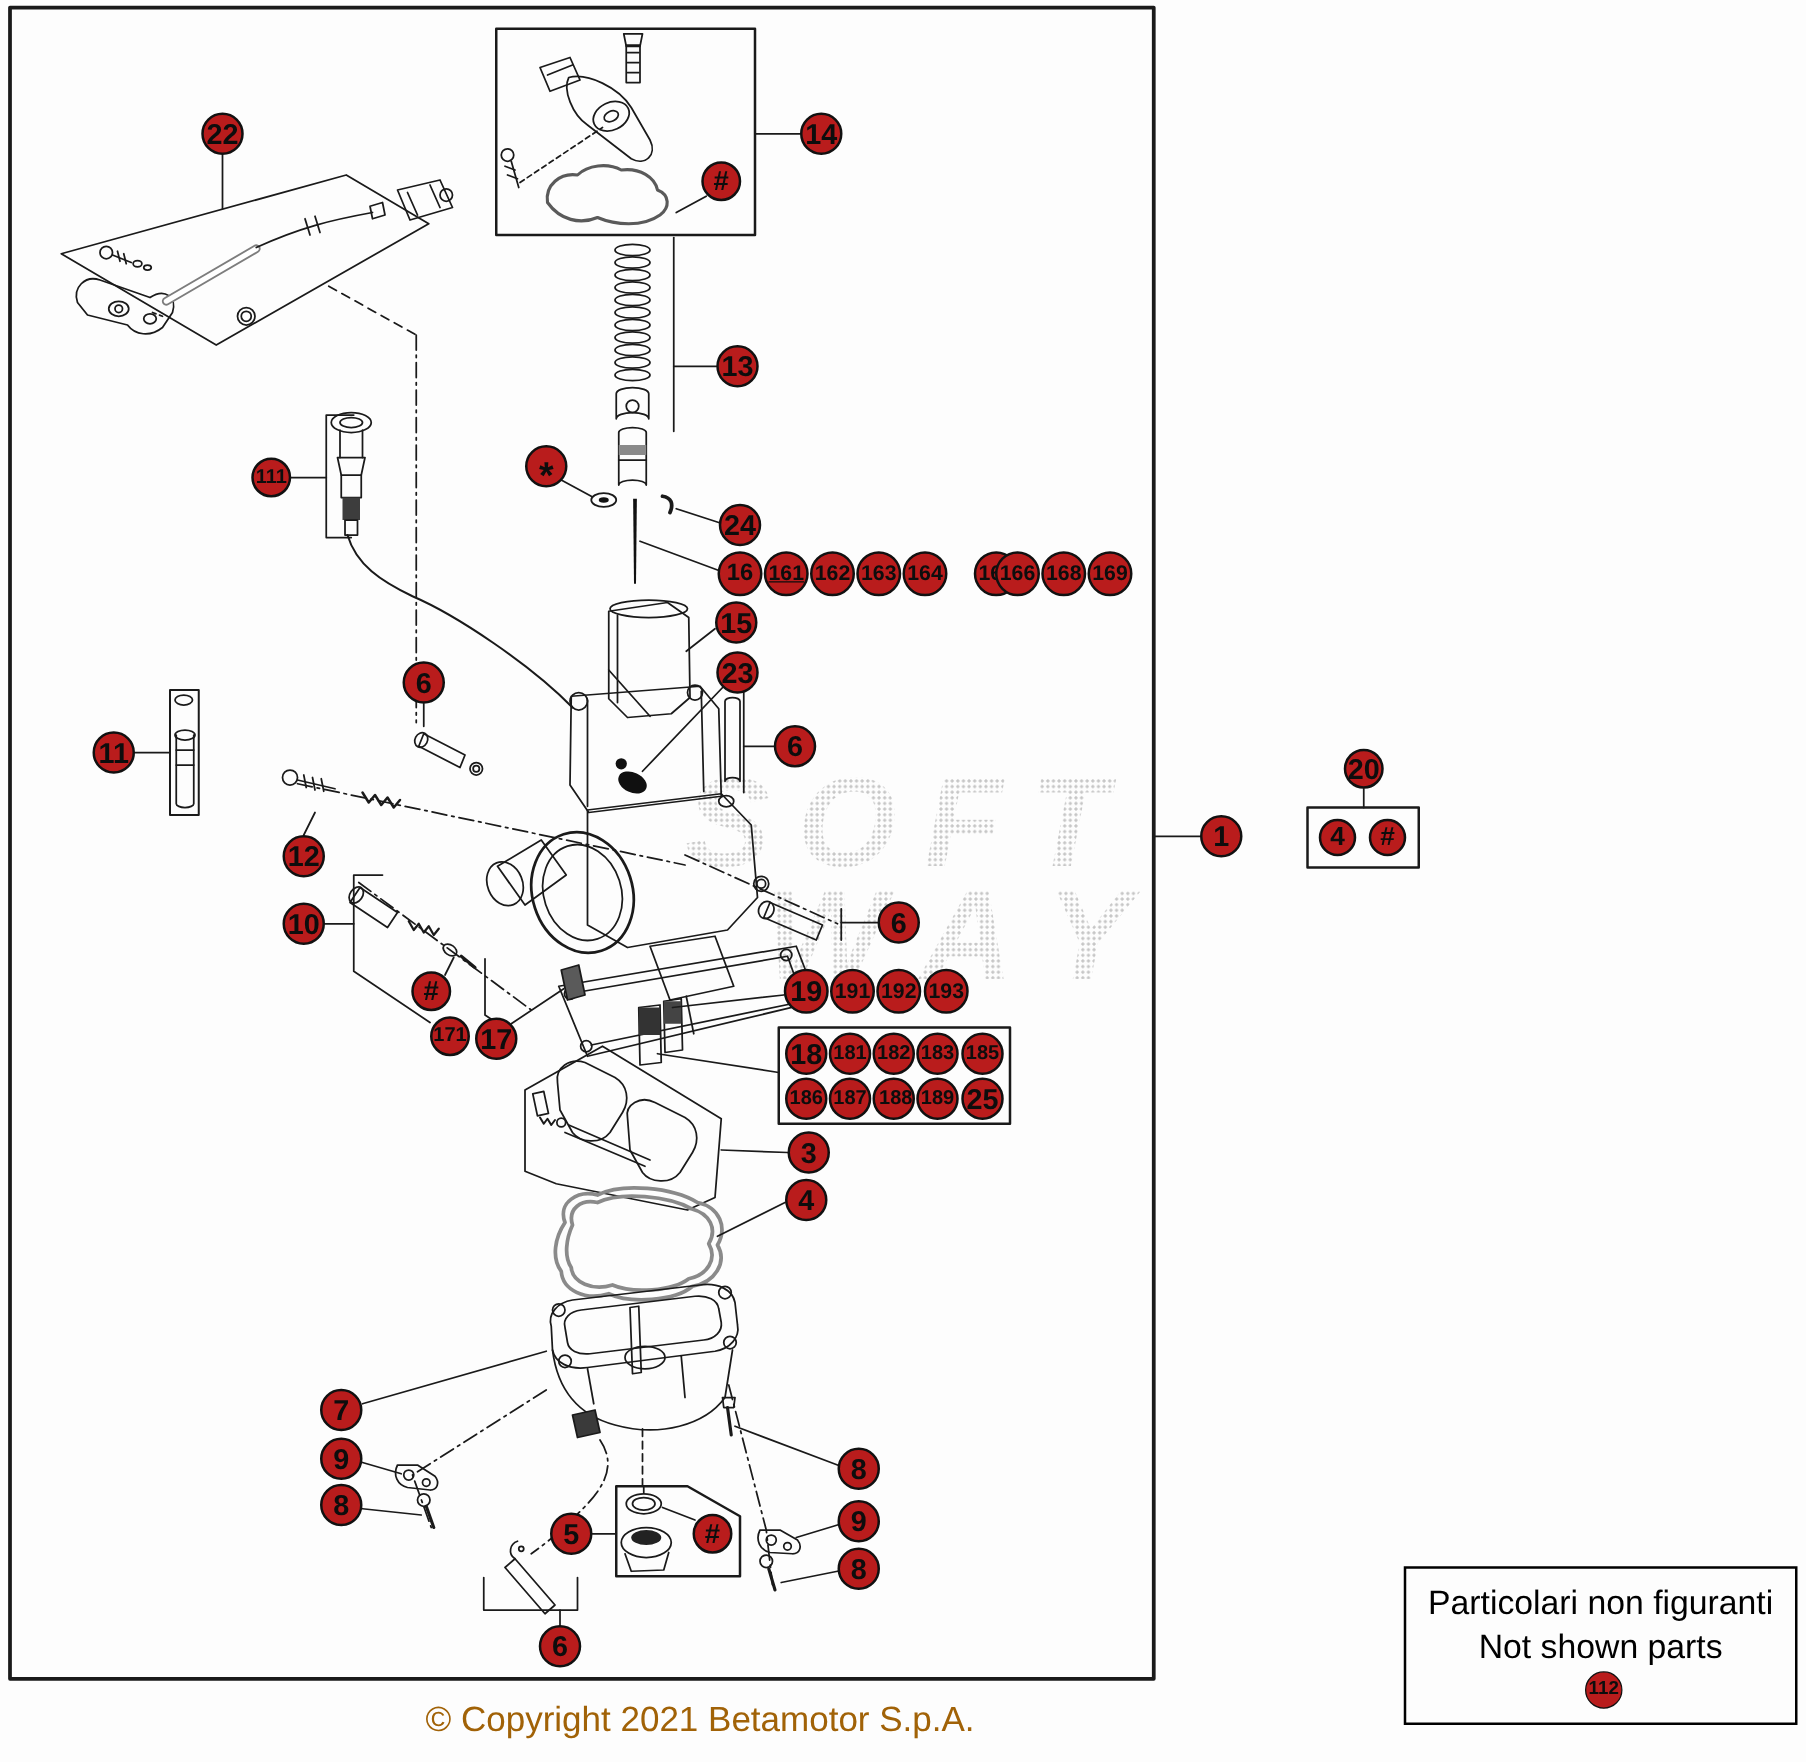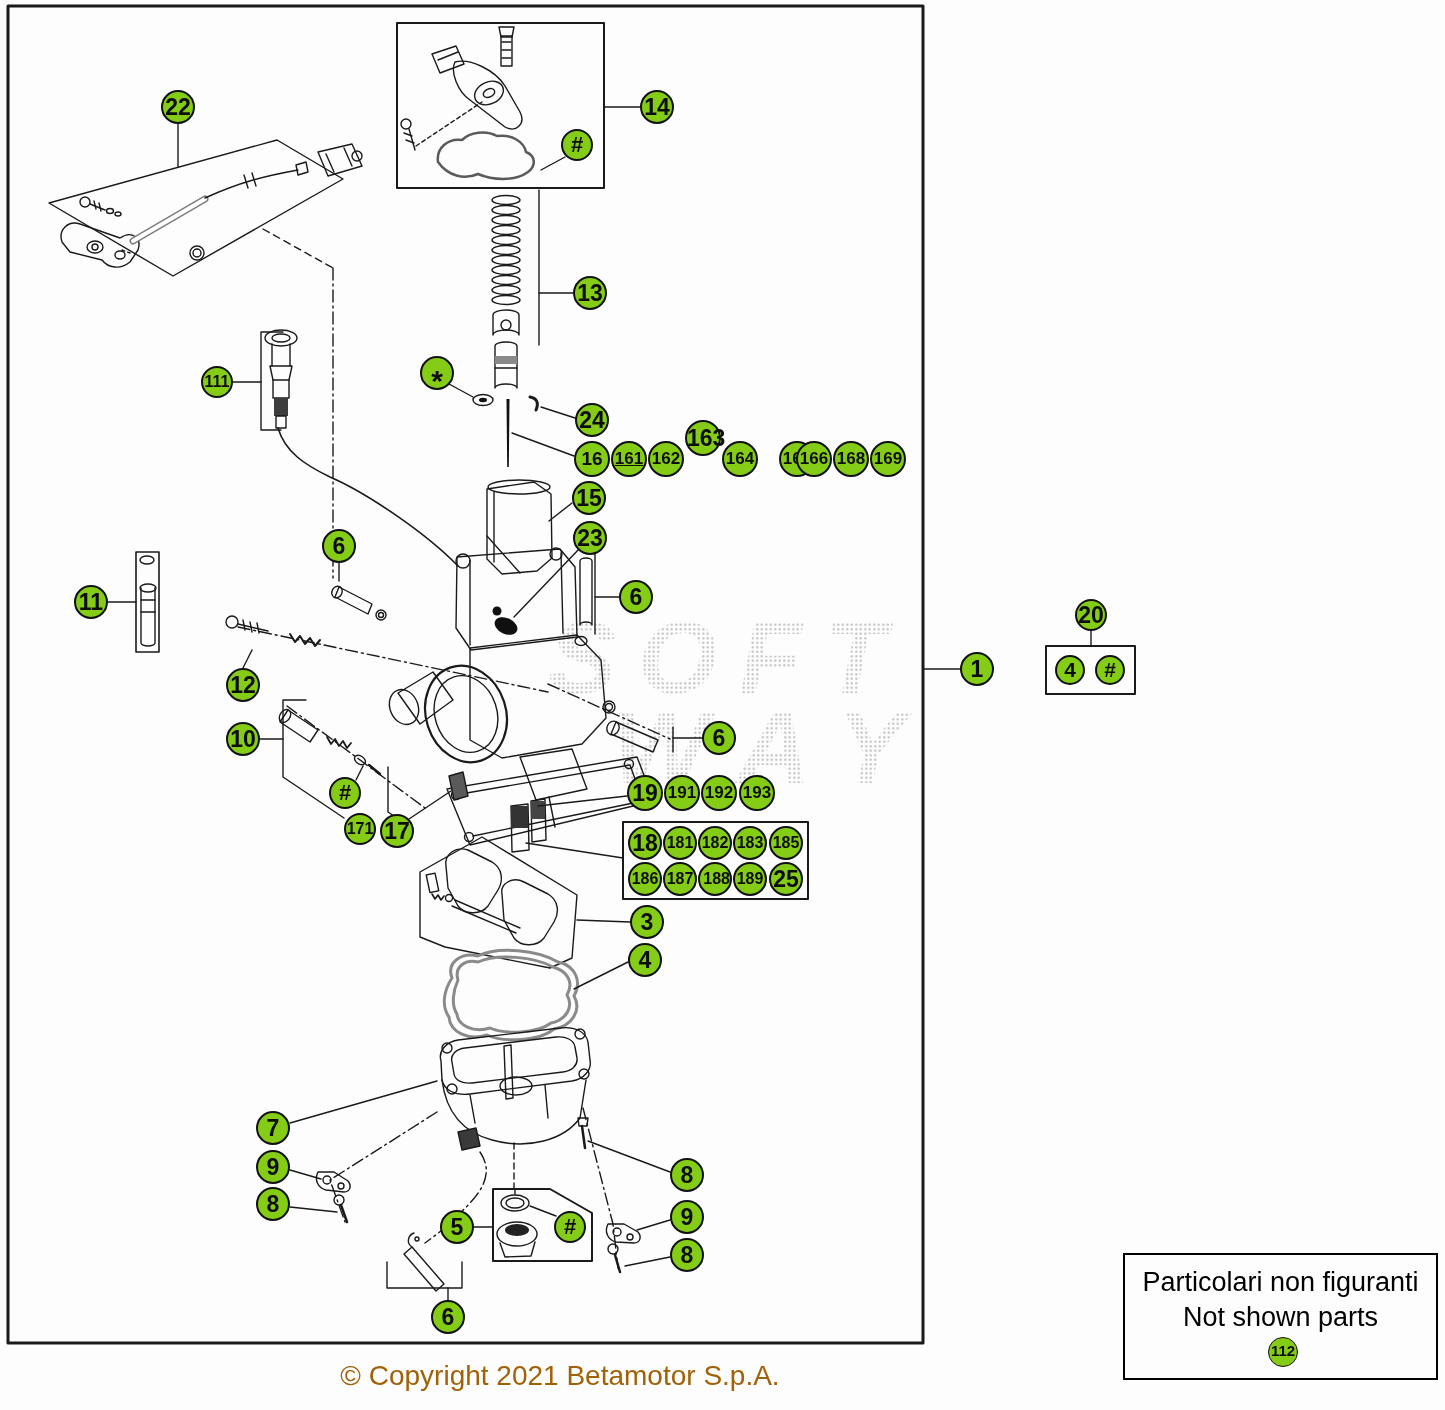--- a/index.html
+++ b/index.html
@@ -1,19 +1,19 @@
 <!DOCTYPE html>
 <html><head>
 <meta charset="utf-8">
 <style>
   html,body{margin:0;padding:0;background:#fff;}
   #stage{position:relative;width:1445px;height:1410px;background:#fdfdfd;overflow:hidden;
          font-family:"Liberation Sans",sans-serif;}
   svg{position:absolute;left:0;top:0;z-index:2;}
-  .callout{position:absolute;z-index:3;border:2px solid #111;border-radius:50%;background:#84cc16;
+  .callout{position:absolute;z-index:3;border:2px solid #111;border-radius:50%;background:#b91c1c;
            text-align:center;font-weight:bold;color:#0d0d0d;box-sizing:border-box;
            font-family:"Liberation Sans",sans-serif;}
   #watermark1,#watermark2{position:absolute;z-index:1;font-weight:bold;font-style:italic;
            color:transparent;
            background-image:radial-gradient(circle,#9a9a9a 1.1px,rgba(0,0,0,0) 1.35px);
            background-size:4.5px 4.5px;-webkit-background-clip:text;background-clip:text;
            opacity:.55;white-space:nowrap;}
   #watermark1{left:548px;top:600px;font-size:102px;letter-spacing:22px;}
   #watermark2{left:612px;top:690px;font-size:102px;letter-spacing:34px;}
   #not-shown-box{position:absolute;z-index:3;left:1123px;top:1253px;width:315px;height:127px;
@@ -331,21 +331,21 @@
       <div class="callout" style="left: 161px; top: 90px; width: 34px; height: 34px; font-size: 23px; line-height: 30px;">22</div>
       <div class="callout" style="left: 640px; top: 90px; width: 34px; height: 34px; font-size: 23px; line-height: 30px;">14</div>
       <div class="callout" style="left: 561px; top: 129px; width: 32px; height: 32px; font-size: 22px; line-height: 28px;">#</div>
       <div class="callout" style="left: 573px; top: 276px; width: 34px; height: 34px; font-size: 23px; line-height: 30px;">13</div>
       <div class="callout" style="left: 201px; top: 366px; width: 32px; height: 32px; font-size: 16px; line-height: 28px;">111</div>
       <div class="callout ast" style="left: 420px; top: 356px; width: 34px; height: 34px; font-size: 30px; line-height: 46px;">*</div>
       <div class="callout" style="left: 575px; top: 403px; width: 34px; height: 34px; font-size: 23px; line-height: 30px;">24</div>
       <div class="callout" style="left: 574px; top: 441px; width: 36px; height: 36px; font-size: 19px; line-height: 32px;">16</div>
       <div class="callout" style="left: 611px; top: 441px; width: 36px; height: 36px; font-size: 17px; line-height: 32px; text-decoration: underline;">161</div>
       <div class="callout" style="left: 648px; top: 441px; width: 36px; height: 36px; font-size: 17px; line-height: 32px;">162</div>
-      <div class="callout" style="left: 685px; top: 420px; width: 36px; height: 36px; font-size: 23px; line-height: 32px;">163</div>
+      <div class="callout" style="left: 685px; top: 441px; width: 36px; height: 36px; font-size: 17px; line-height: 32px;">163</div>
       <div class="callout" style="left: 722px; top: 441px; width: 36px; height: 36px; font-size: 17px; line-height: 32px;">164</div>
       <div class="callout" style="left: 759px; top: 441px; width: 36px; height: 36px; font-size: 17px; line-height: 32px; margin-left: 20px;">165</div>
       <div class="callout" style="left: 796px; top: 441px; width: 36px; height: 36px; font-size: 17px; line-height: 32px;">166</div>
       <div class="callout" style="left: 833px; top: 441px; width: 36px; height: 36px; font-size: 17px; line-height: 32px;">168</div>
       <div class="callout" style="left: 870px; top: 441px; width: 36px; height: 36px; font-size: 17px; line-height: 32px;">169</div>
       <div class="callout" style="left: 572px; top: 481px; width: 34px; height: 34px; font-size: 23px; line-height: 30px;">15</div>
       <div class="callout" style="left: 573px; top: 521px; width: 34px; height: 34px; font-size: 23px; line-height: 30px;">23</div>
       <div class="callout" style="left: 322px; top: 529px; width: 34px; height: 34px; font-size: 23px; line-height: 30px;">6</div>
       <div class="callout" style="left: 619px; top: 580px; width: 34px; height: 34px; font-size: 23px; line-height: 30px;">6</div>
       <div class="callout" style="left: 74px; top: 585px; width: 34px; height: 34px; font-size: 23px; line-height: 30px;">11</div>

